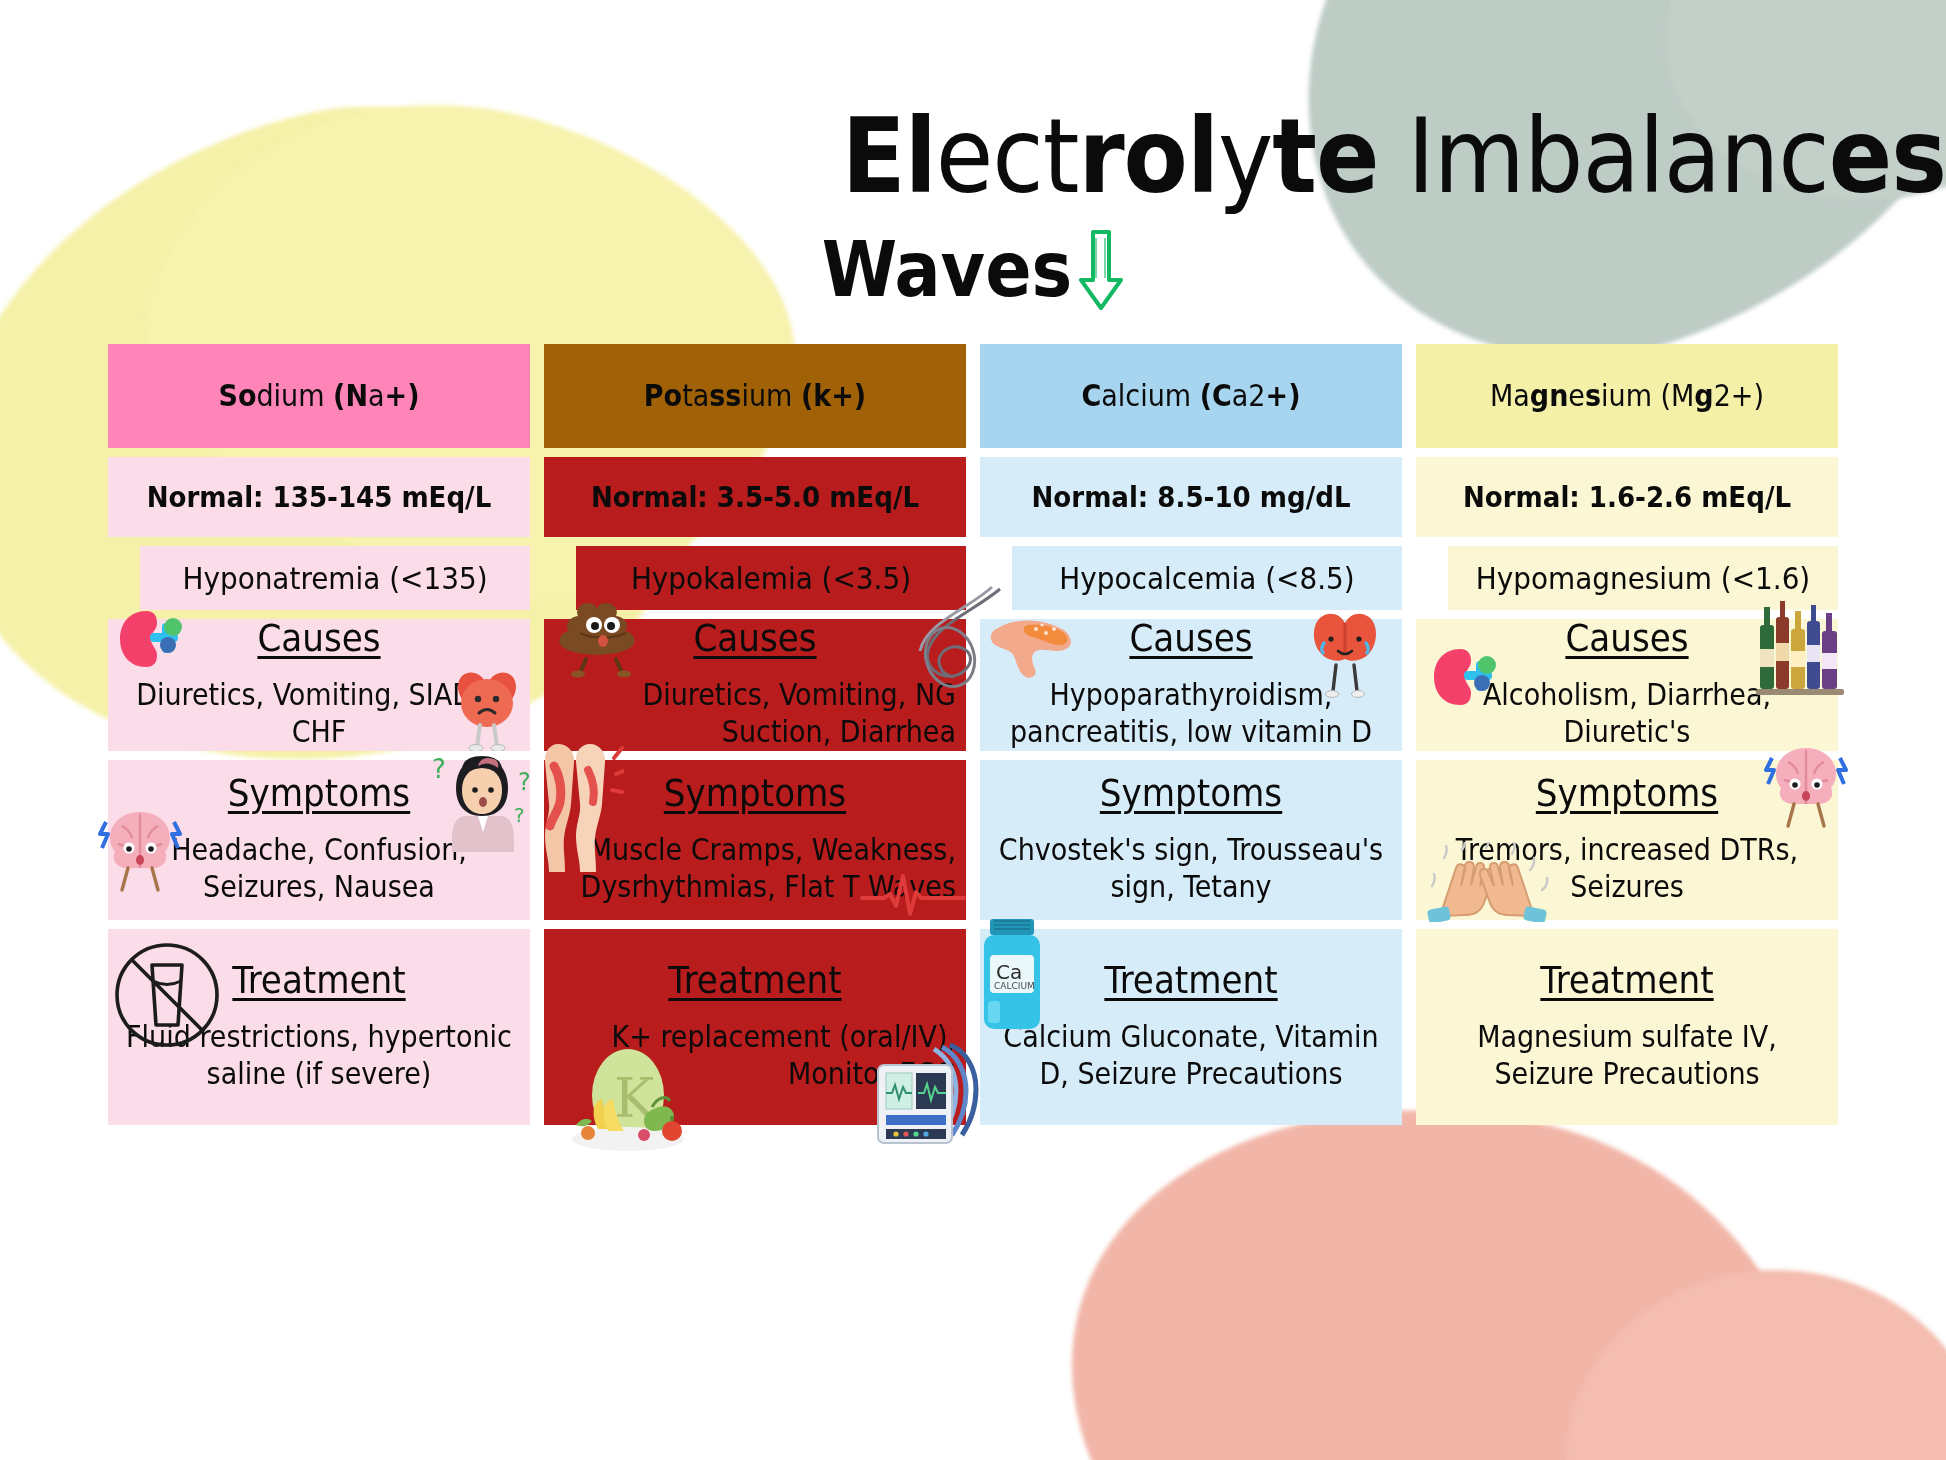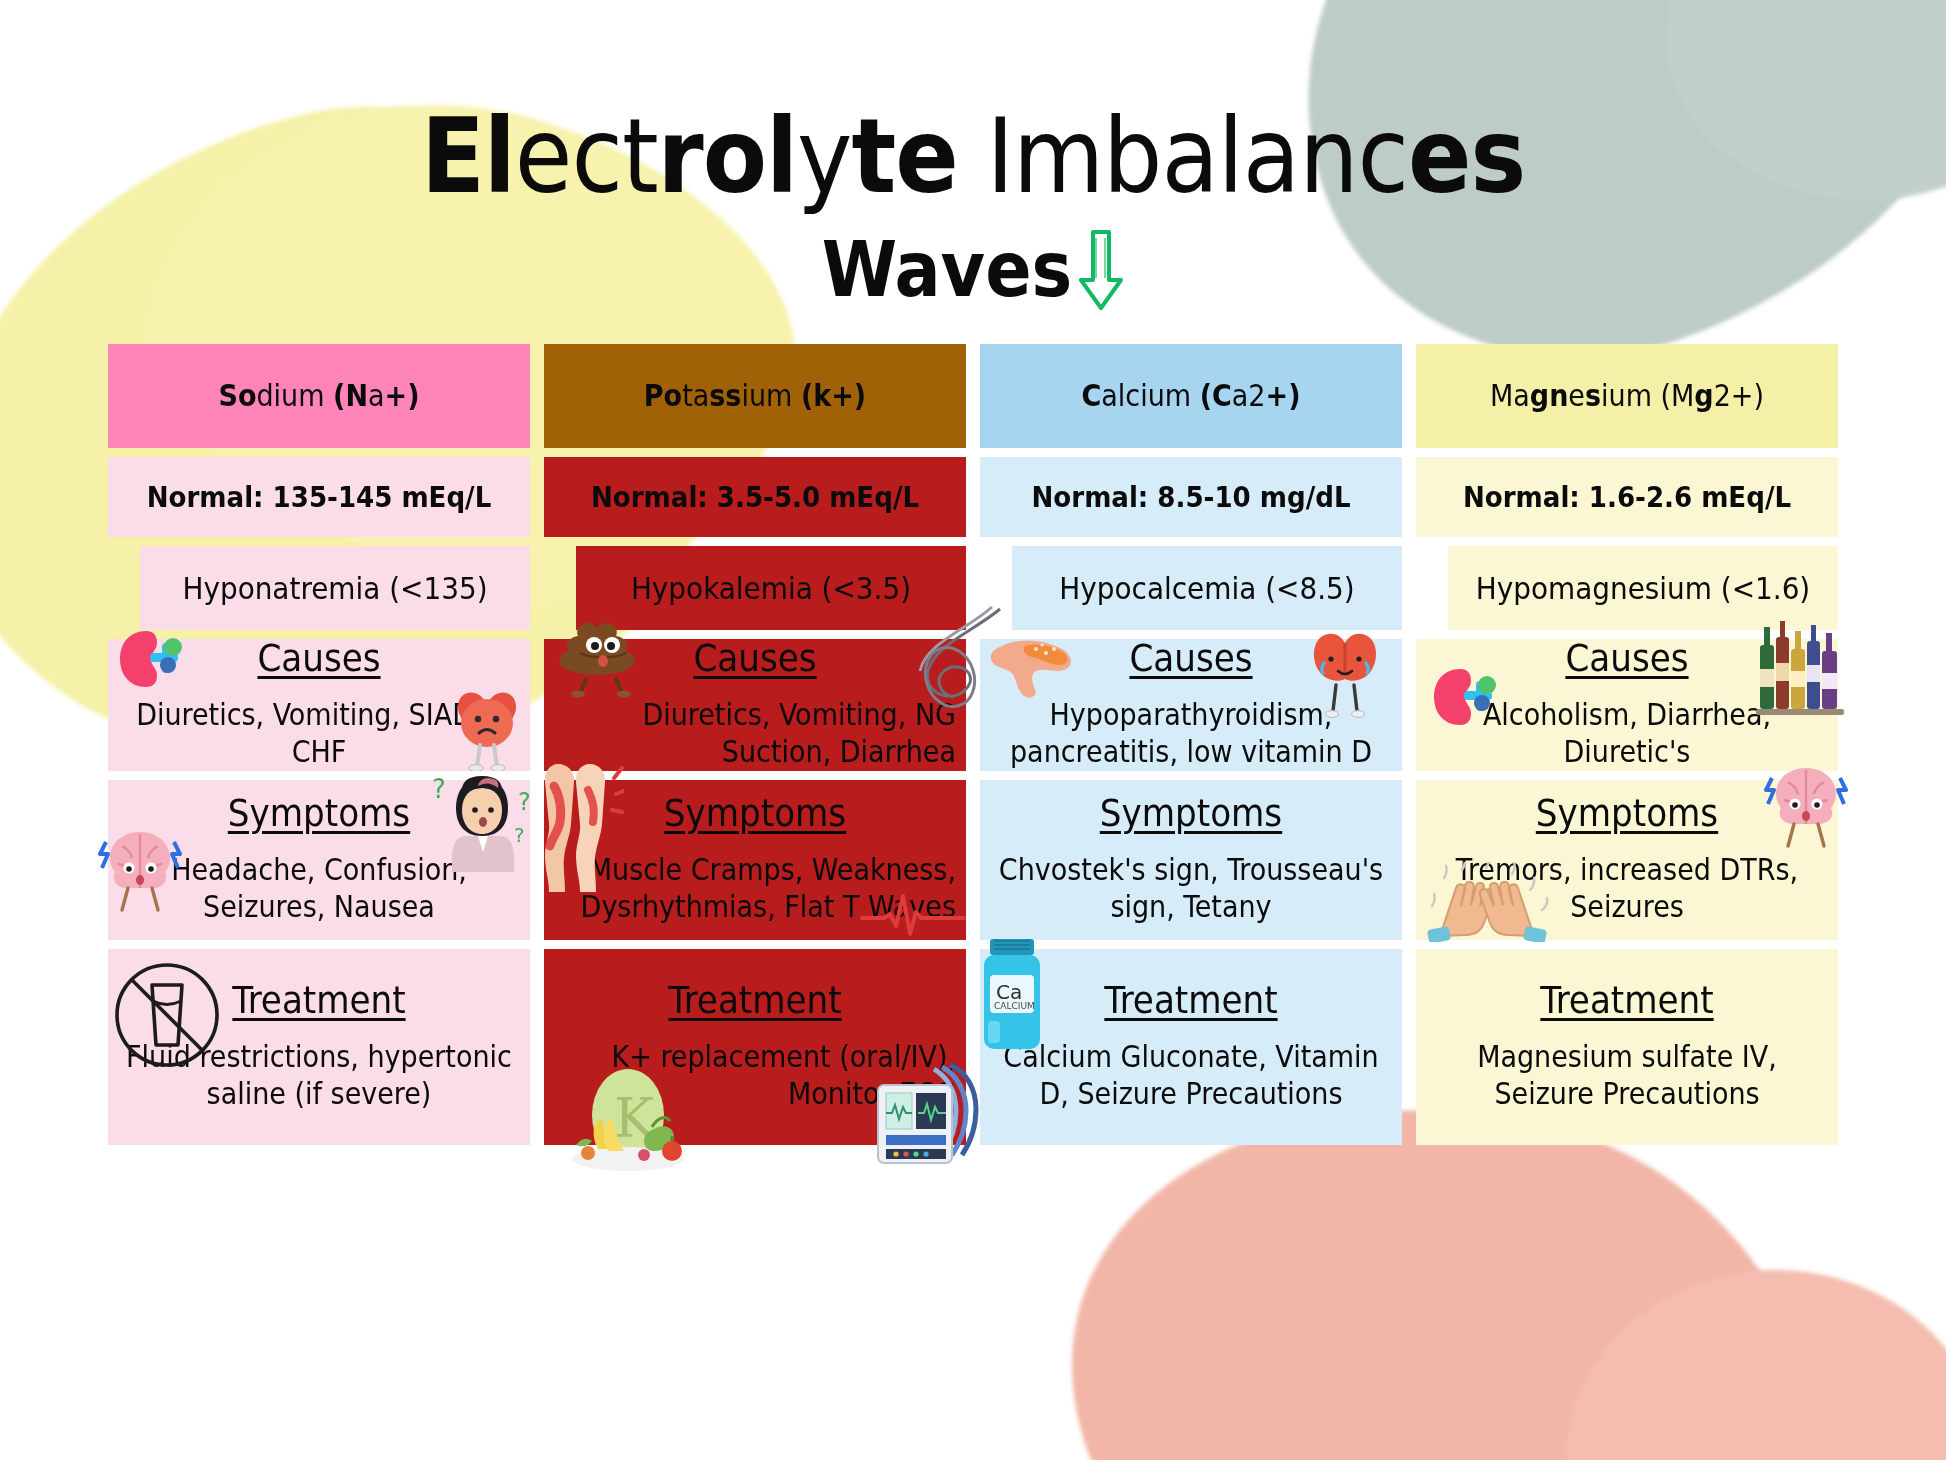--- a/index.html
+++ b/index.html
@@ -40,21 +40,21 @@
     border-radius:54% 46% 42% 58% / 48% 56% 44% 52%;
     transform:rotate(12deg);
   }
   #blob-pink-bottom2{
     right:-40px;bottom:-190px;width:420px;height:380px;
     background:#f4bdaf;
     border-radius:50%;
   }
 
   
-  .titlewrap{position:relative;z-index:3;text-align:center;padding-top:104px;}
+  .titlewrap{position:relative;z-index:3;text-align:right;padding-top:104px;}
   #page-title{
     font-family:"DejaVu Sans Condensed","Liberation Sans",sans-serif;
     font-size:104px;line-height:1;color:#0b0b0b;
     letter-spacing:-1px;font-stretch:condensed;
     white-space:nowrap;
   }
   #page-title .b{font-weight:bold;}
   #page-title .n{font-weight:normal;}
   .subtitlewrap{
     position:relative;z-index:3;text-align:center;margin-top:14px;
@@ -81,21 +81,21 @@
     display:flex;flex-direction:column;align-items:center;justify-content:center;
     text-align:center;
     padding:6px 10px;
     box-sizing:border-box;
     font-family:"DejaVu Sans Condensed","Liberation Sans",sans-serif;
   }
 
   
   .r-head{height:104px;}
   .r-normal{height:80px;}
-  .r-name{height:84px;margin-left:32px;}
+  .r-name{height:64px;margin-left:32px;}
   .r-causes{height:132px;}
   .r-symptoms{height:160px;}
   .r-treat{height:196px;}
 
   
   .c-na .r-head,.head.c-na{background:#ff85b8;}
   .c-k  .r-head,.head.c-k {background:#a16207;}
   .c-ca .r-head,.head.c-ca{background:#a7d5ef;}
   .c-mg .r-head,.head.c-mg{background:#f4f0a8;}
 

